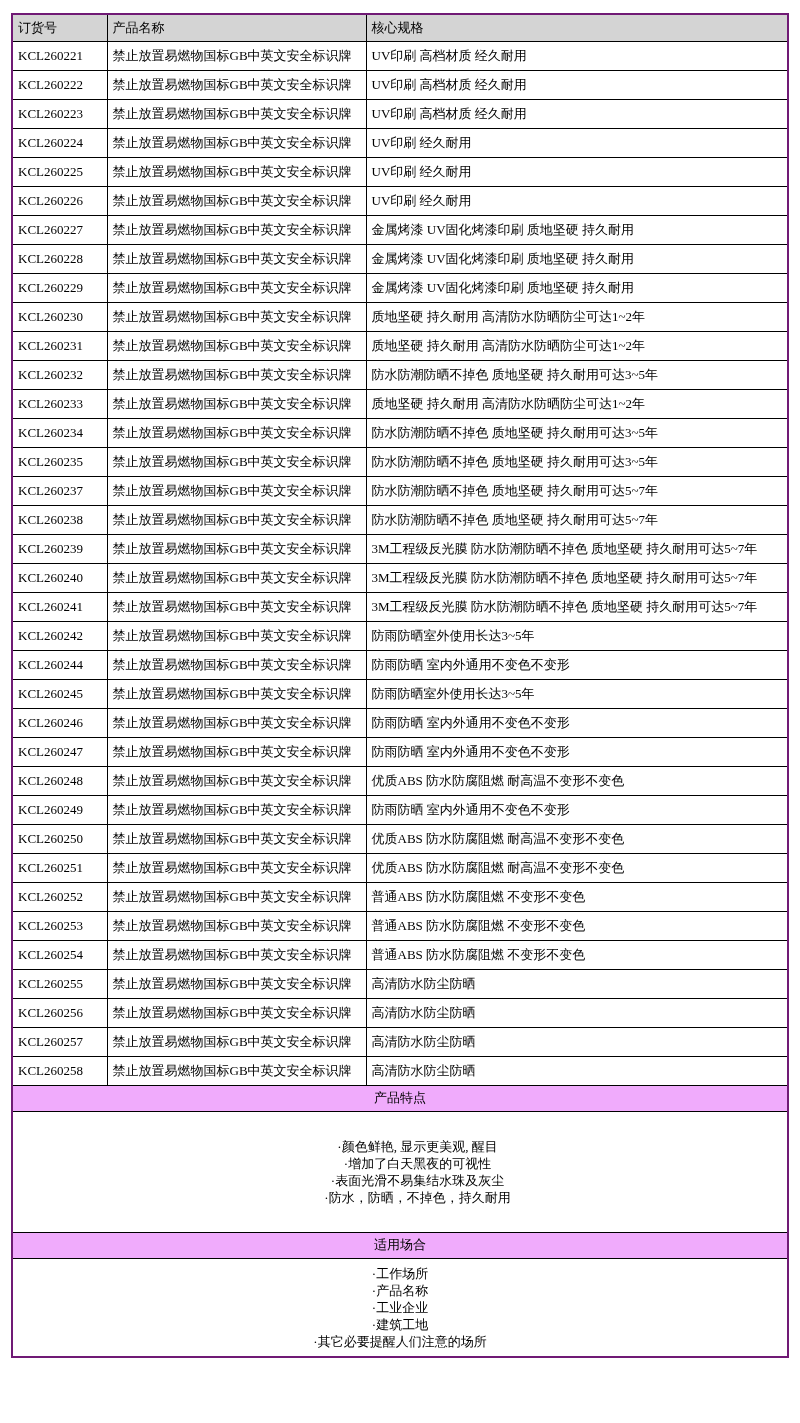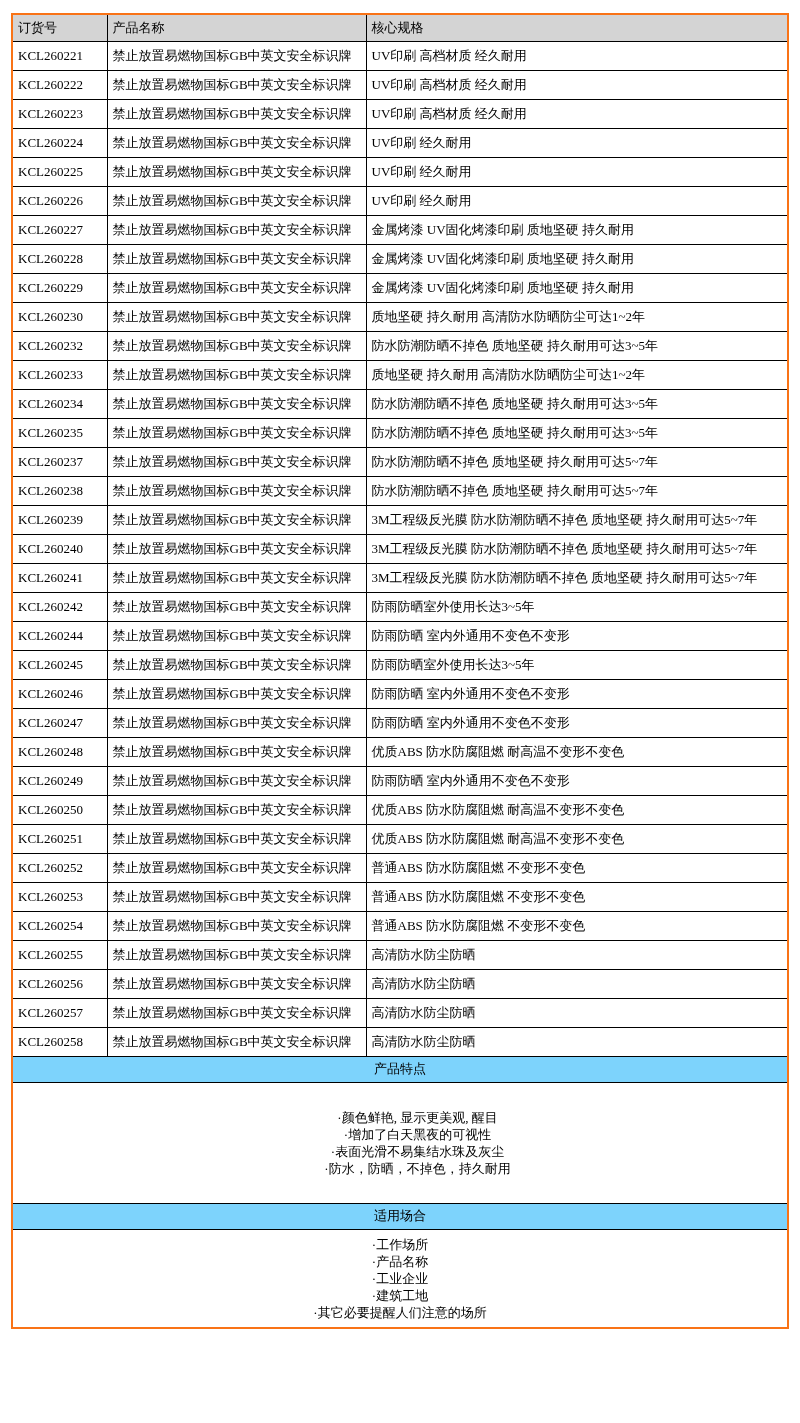--- a/index.html
+++ b/index.html
@@ -7,37 +7,37 @@
     width:800px;height:1423px;
     font-family:"Liberation Serif","DejaVu Serif",serif;
     color:#000;
     -webkit-font-smoothing:none;
   }
   .sheet{position:relative;padding:13px 0 0 11px;}
   table.spec{
     border-collapse:collapse;
     table-layout:fixed;
     width:776px;
-    border:2px solid #f97316;
+    border:2px solid #701a75;
     font-size:13px;
   }
   table.spec td, table.spec th{
     border:1px solid #000;
     padding:0 5px;
     font-weight:normal;
     text-align:left;
     vertical-align:middle;
     overflow:hidden;
     white-space:nowrap;
   }
   tr.head-row{height:27px;}
   tr.head-row th{background:#d4d4d4;}
   tr.data-row{height:29px;}
   tr.band-row{height:26px;}
-  tr.band-row td{background:#7dd3fc;text-align:center;}
+  tr.band-row td{background:#f0abfc;text-align:center;}
   tr.box-row td{
     text-align:center;
     vertical-align:middle;
     white-space:normal;
   }
   tr.box-row.features td{height:120px;padding-left:40px;}
   tr.box-row.occasions td{height:97px;}
   .line{line-height:17px;}
 </style>
 </head>
@@ -102,20 +102,25 @@
           <td>KCL260229</td>
           <td>禁止放置易燃物国标GB中英文安全标识牌</td>
           <td>金属烤漆 UV固化烤漆印刷 质地坚硬 持久耐用</td>
         </tr>
         <tr class="data-row">
           <td>KCL260230</td>
           <td>禁止放置易燃物国标GB中英文安全标识牌</td>
           <td>质地坚硬 持久耐用 高清防水防晒防尘可达1~2年</td>
         </tr>
         <tr class="data-row">
+          <td>KCL260231</td>
+          <td>禁止放置易燃物国标GB中英文安全标识牌</td>
+          <td>质地坚硬 持久耐用 高清防水防晒防尘可达1~2年</td>
+        </tr>
+        <tr class="data-row">
           <td>KCL260232</td>
           <td>禁止放置易燃物国标GB中英文安全标识牌</td>
           <td>防水防潮防晒不掉色 质地坚硬 持久耐用可达3~5年</td>
         </tr>
         <tr class="data-row">
           <td>KCL260233</td>
           <td>禁止放置易燃物国标GB中英文安全标识牌</td>
           <td>质地坚硬 持久耐用 高清防水防晒防尘可达1~2年</td>
         </tr>
         <tr class="data-row">

